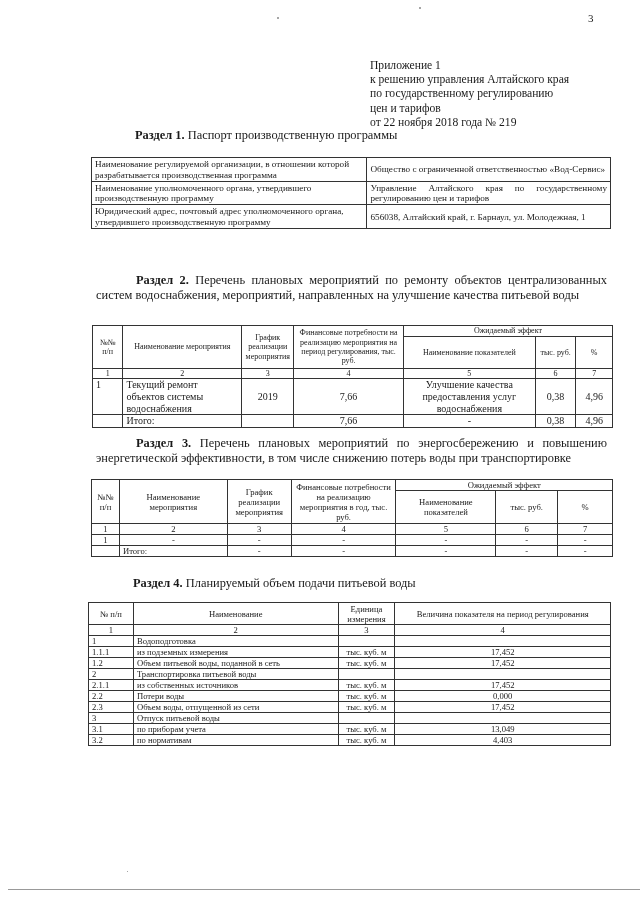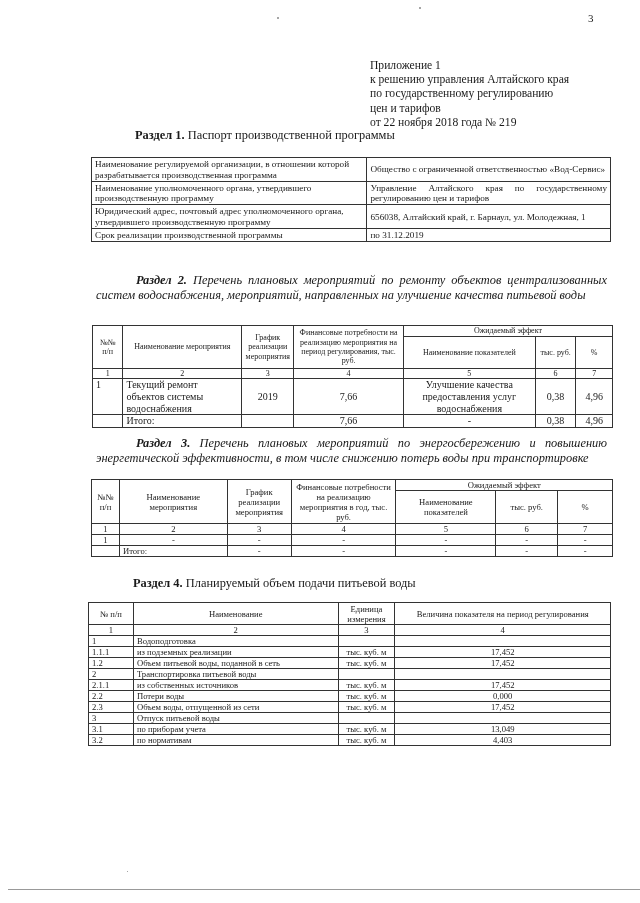--- a/index.html
+++ b/index.html
@@ -2,21 +2,21 @@
 <html><head>
 <meta charset="utf-8">
 <style>
   html,body{margin:0;padding:0;background:#fff;}
   body{width:640px;height:903px;position:relative;overflow:hidden;font-family:"Liberation Serif","DejaVu Serif",serif;color:#1a1a1a;}
   .abs{position:absolute;}
   .page-num{left:588px;top:12px;font-size:11px;}
   .appendix{left:370px;top:59px;font-size:11.6px;line-height:14.2px;}
   .sec-title{font-size:12.4px;line-height:15px;}
   .sec-title b{font-weight:bold;}
-  .sec-para{font-size:12.4px;line-height:15px;text-align:justify;font-style:italic;}
+  .sec-para{font-size:12.4px;line-height:15px;text-align:justify;}
   table{border-collapse:collapse;position:absolute;font-size:9.2px;line-height:10.6px;}
   td,th{border:1px solid #333;padding:0 3px;font-weight:normal;vertical-align:middle;}
   .c{text-align:center;}
   .t1 td{font-size:9.2px;line-height:10.8px;padding:1px 3px 0 3px;}
   .t2 td.big,.t3 td.big{font-size:10px;line-height:11.6px;}
   .t2 .hdr td{font-size:8px;line-height:9.4px;}
   .t3 .hdr td{font-size:8.6px;line-height:10px;}
   .t4 td{font-size:8.6px;line-height:10px;}
   .bottom-line{left:8px;top:889px;width:632px;height:1px;background:#999;}
   .speck{width:2px;height:2px;background:#888;border-radius:1px;}
@@ -32,44 +32,40 @@
 <div class="abs appendix">
   <div>Приложение 1</div>
   <div>к решению управления Алтайского края</div>
   <div>по государственному регулированию</div>
   <div>цен и тарифов</div>
   <div>от 22 ноября 2018 года № 219</div>
 </div>
 
 <div class="abs sec-title" style="left:135px;top:128px;">
   <b>Раздел 1.</b>
-  <span>Паспорт производственной программы</span>
+  <span>Паспорт производственную программы</span>
 </div>
 
 <table class="t1" style="left:91px;top:157px;width:520px;">
   <colgroup>
       <col style="width:276px">
       <col style="width:244px">
     </colgroup>
   <tbody>
       <tr style="height:22px">
     <td>Наименование регулируемой организации, в отношении которой разрабатывается производственная программа</td>
     <td style="text-align:justify">Общество с ограниченной ответственностью «Вод-Сервис»</td>
   </tr>
   <tr style="height:23px">
     <td>Наименование уполномоченного органа, утвердившего производственную программу</td>
     <td style="text-align:justify">Управление Алтайского края по государственному регулированию цен и тарифов</td>
   </tr>
   <tr style="height:22px">
     <td>Юридический адрес, почтовый адрес уполномоченного органа, утвердившего производственную программу</td>
     <td style="text-align:justify">656038, Алтайский край, г. Барнаул, ул. Молодежная, 1</td>
-  </tr>
-  <tr style="height:11px">
-    <td>Срок реализации производственной программы</td>
-    <td>по 31.12.2019</td>
   </tr>
 </tbody>
   </table>
 
 <div class="abs sec-para" style="left:96px;top:273px;width:511px;text-indent:40px;">
   <b>Раздел 2.</b>
   <span>Перечень плановых мероприятий по ремонту объектов централизованных систем водоснабжения, мероприятий, направленных на улучшение качества питьевой воды</span>
 </div>
 
 <table class="t2" style="left:92px;top:325px;width:521px;">
@@ -209,21 +205,21 @@
     <td class="c">4</td>
   </tr>
   <tr style="height:10px">
         <td>1</td>
         <td>Водоподготовка</td>
         <td class="c"></td>
         <td class="c"></td>
       </tr>
   <tr style="height:10px">
         <td>1.1.1</td>
-        <td>из подземных реализации</td>
+        <td>из подземных измерения</td>
         <td class="c">тыс. куб. м</td>
         <td class="c">17,452</td>
       </tr>
   <tr style="height:10px">
         <td>1.2</td>
         <td>Объем питьевой воды, поданной в сеть</td>
         <td class="c">тыс. куб. м</td>
         <td class="c">17,452</td>
       </tr>
   <tr style="height:10px">

